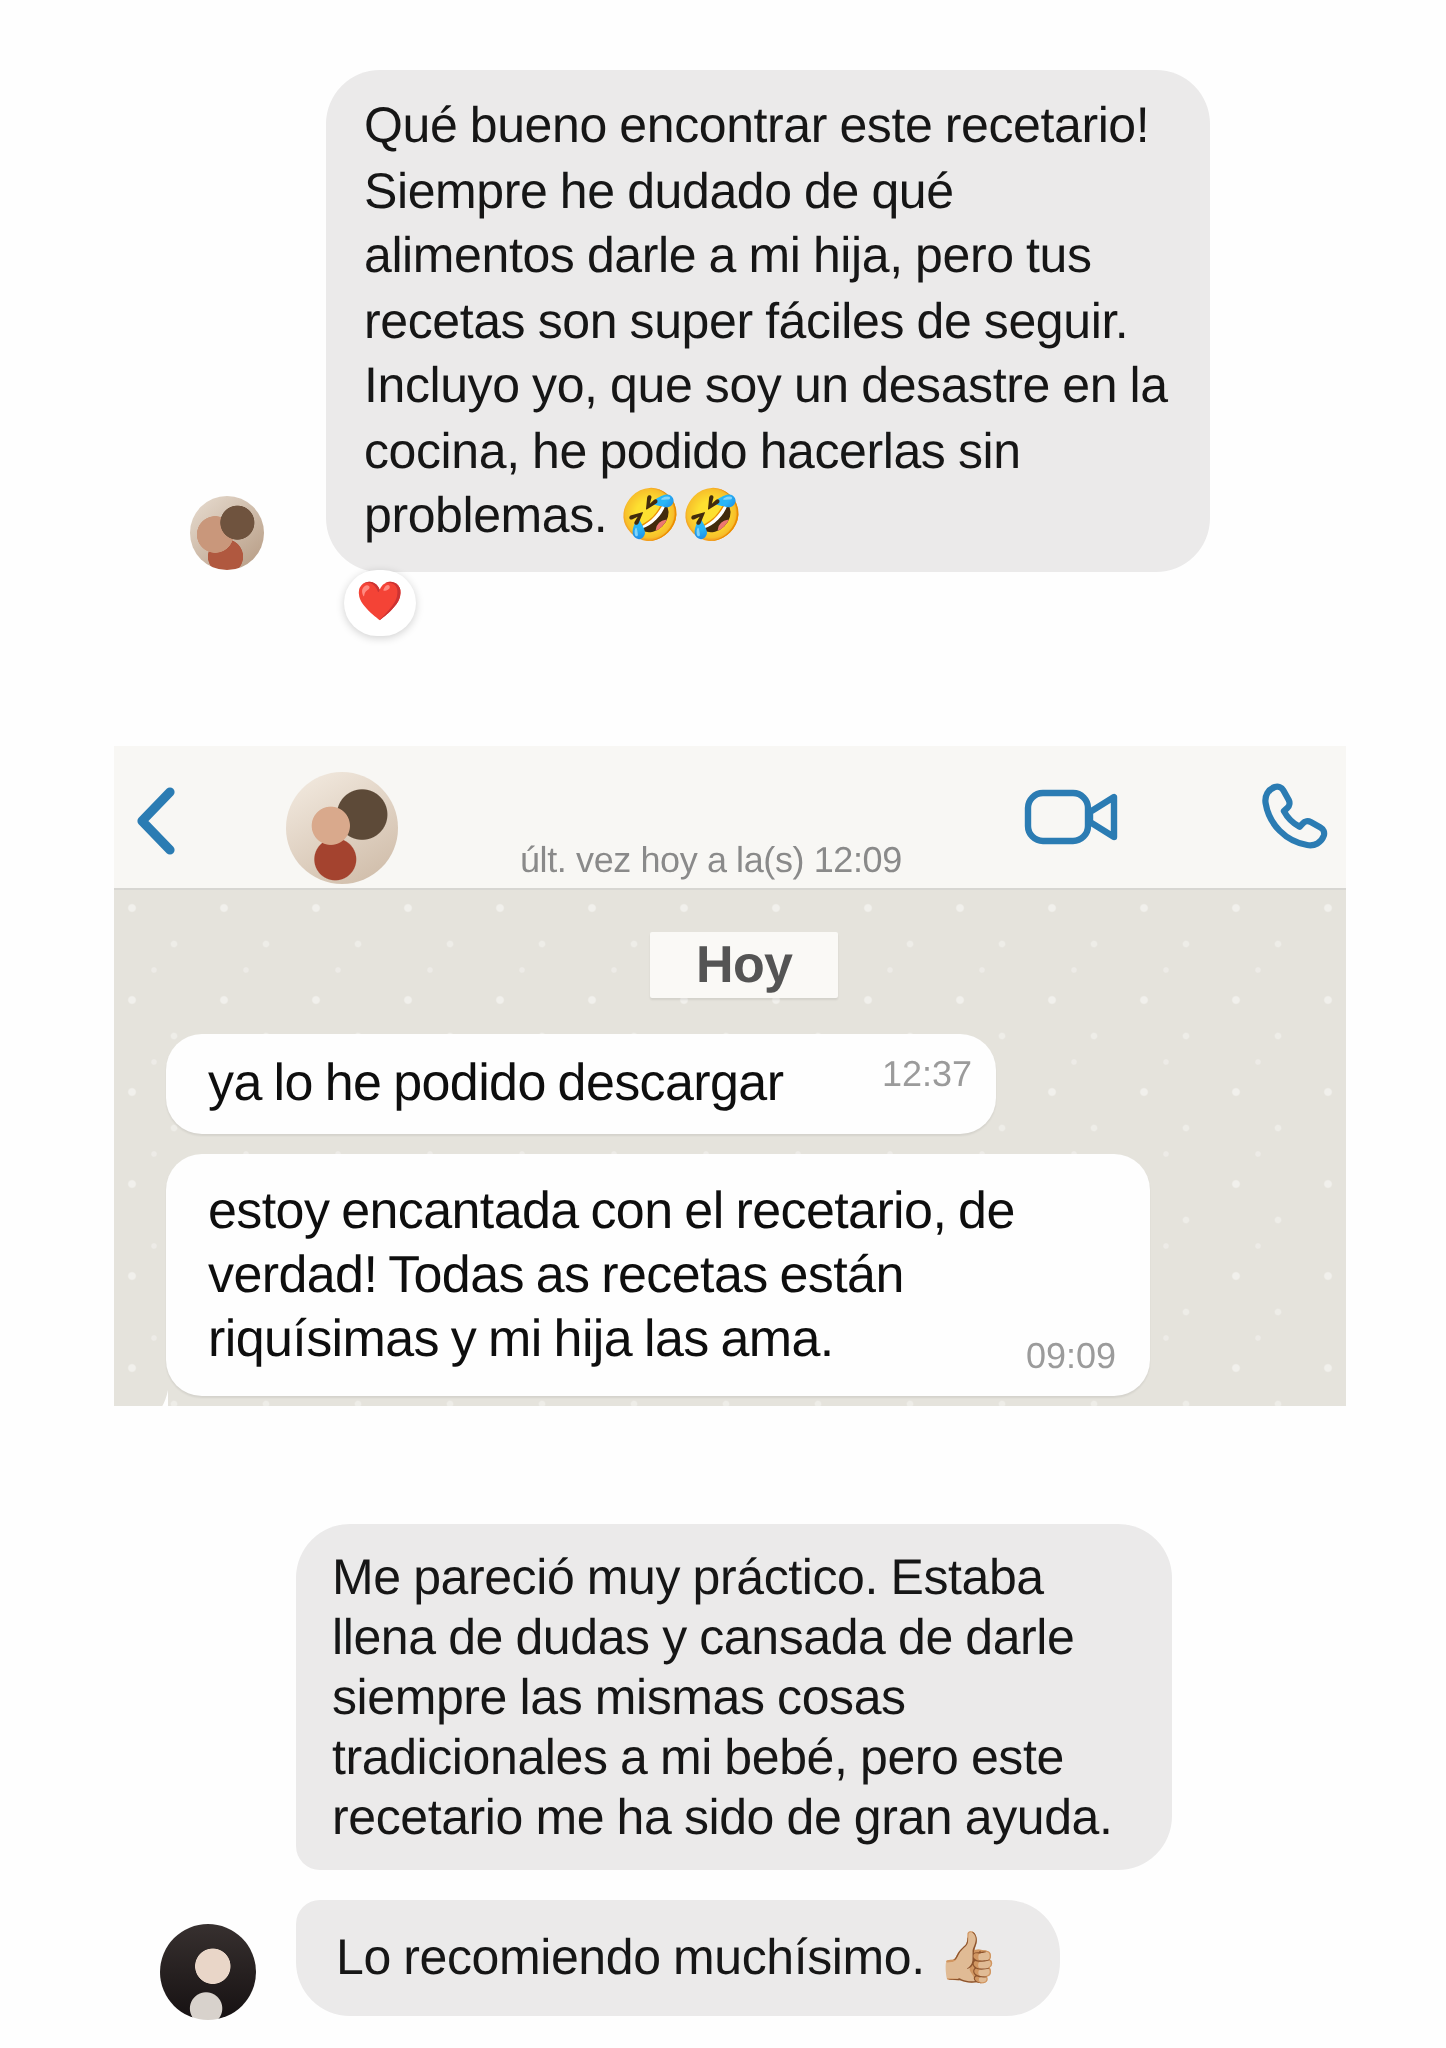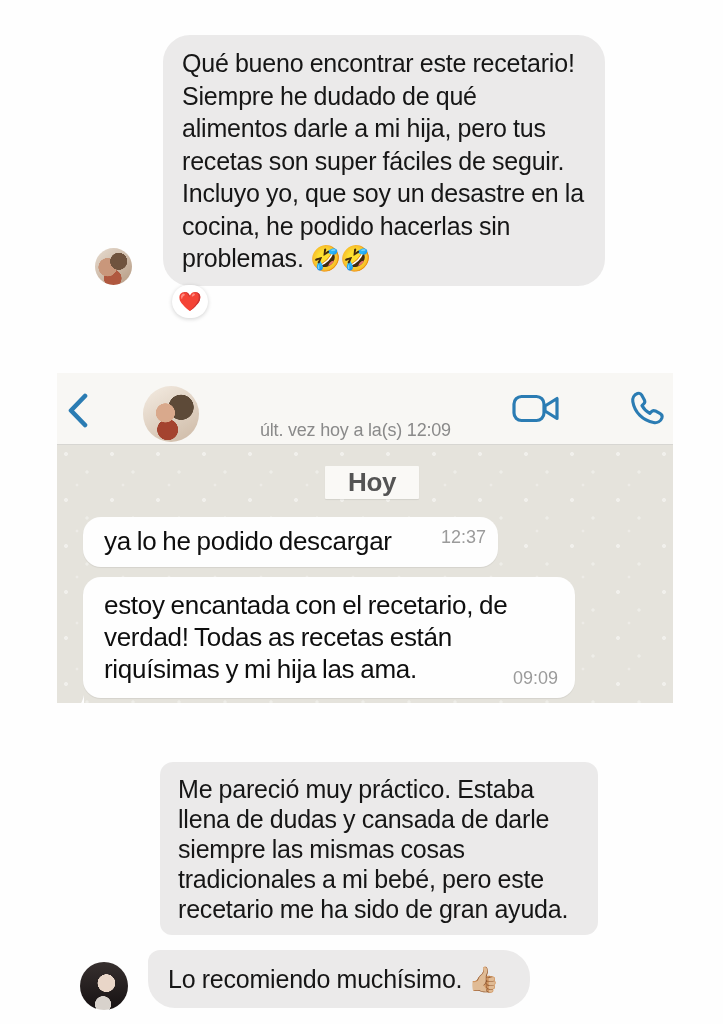--- a/index.html
+++ b/index.html
@@ -15,24 +15,24 @@
     letter-spacing:-0.2px;
     word-spacing:-0.5px;
   }
   .m-top-bubble {
     left:163px; top:35px; width:442px;
     padding:12px 19px 11px 19px;
     font-size:25px; line-height:32.5px;
     border-radius:27px;
   }
   .m-bot-bubble1 {
-    left:160px; top:762px; width:438px;
+    left:148px; top:762px; width:438px;
     padding:12px 18px 11px 18px;
     font-size:25px; line-height:30px;
-    border-radius:13px; border-bottom-left-radius:12px;
+    border-radius:27px; border-bottom-left-radius:12px;
   }
   .m-bot-bubble2 {
     left:148px; top:950px; width:382px; height:58px;
     display:flex; align-items:center;
     padding:0 20px;
     font-size:25px;
     border-radius:27px; border-top-left-radius:12px;
   }
   .avatar {
     position:absolute; border-radius:50%;

